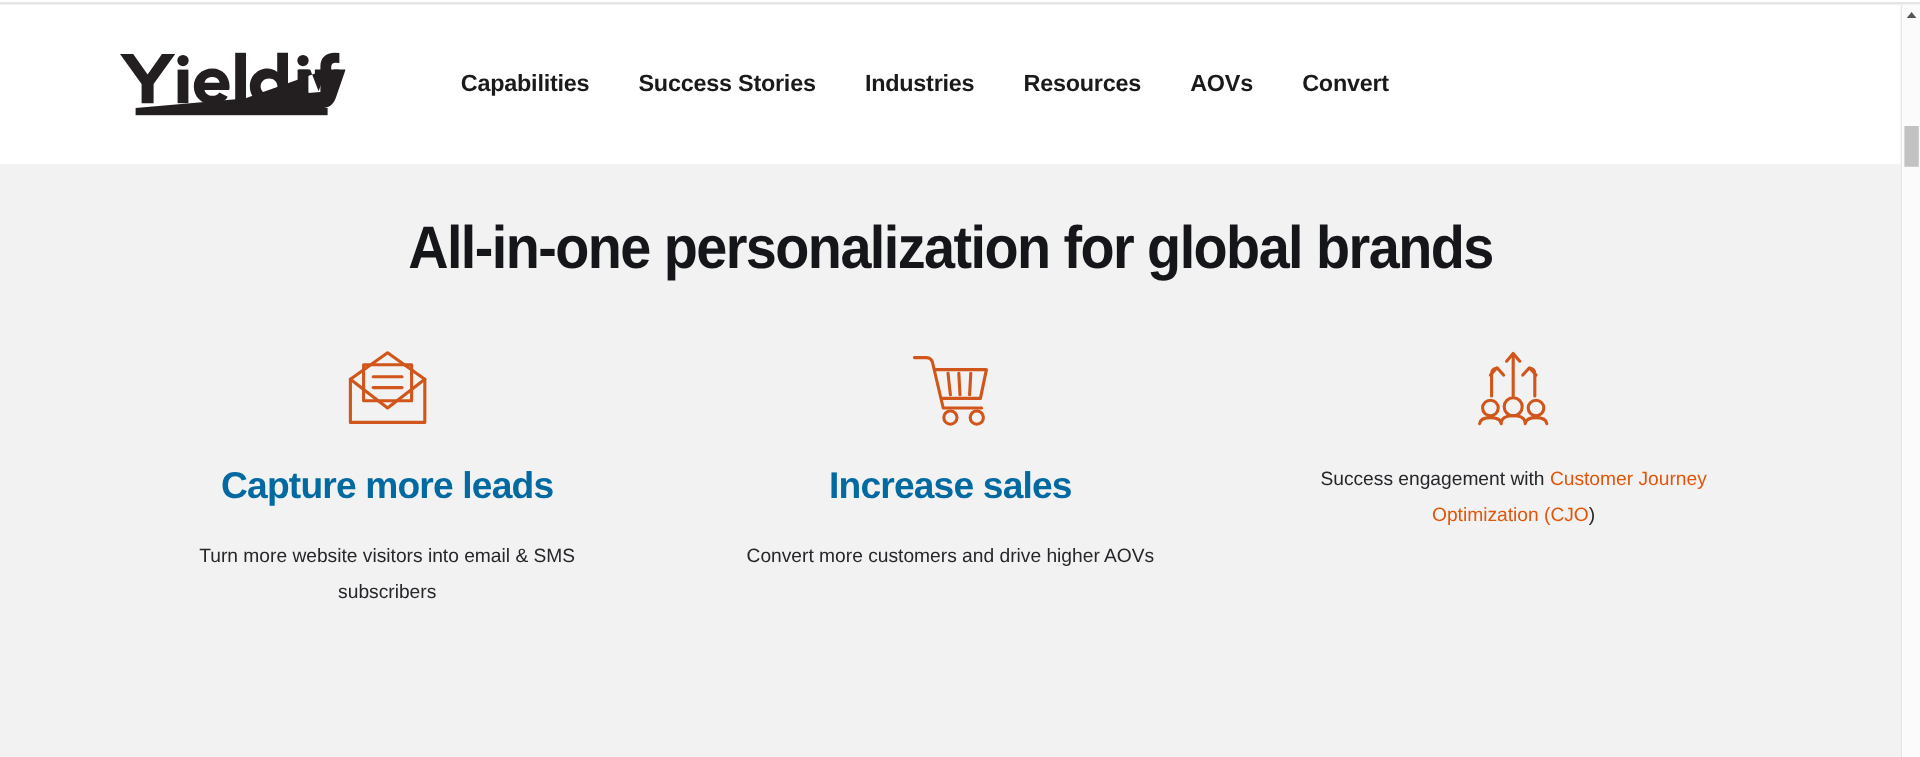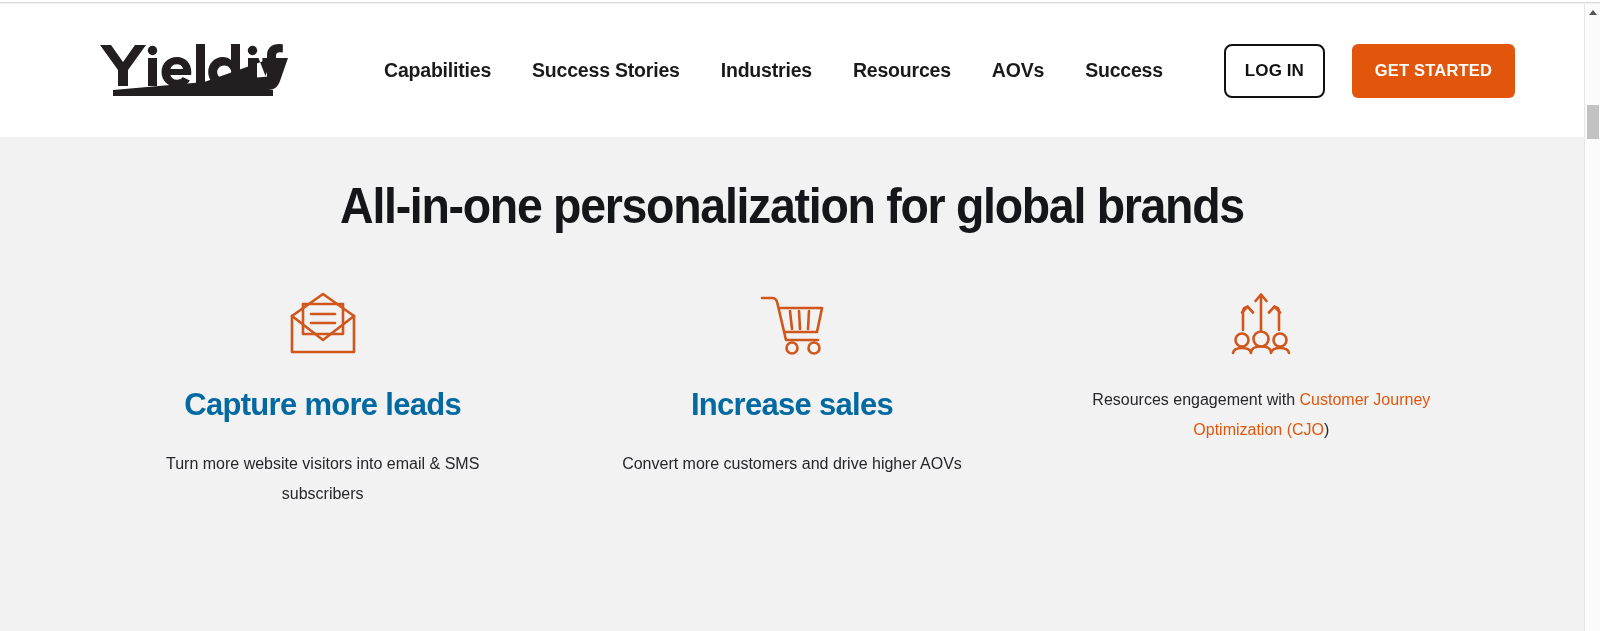--- a/index.html
+++ b/index.html
@@ -245,27 +245,23 @@
         </g>
       </svg>
     </a>
 
     <nav class="main-nav">
       <a href="#">Capabilities</a>
       <a href="#">Success Stories</a>
       <a href="#">Industries</a>
       <a href="#">Resources</a>
       <a href="#">AOVs</a>
-      <a href="#">Success</a>
+      <a href="#">Convert</a>
     </nav>
 
-    <div class="header-actions">
-      <button class="btn-login">LOG IN</button>
-      <button class="btn-started">GET STARTED</button>
-    </div>
   </header>
 
   <main class="content">
 
     <h1 class="section-title">All-in-one personalization for global brands</h1>
 
     <div class="cards">
 
       <div class="card">
         <div class="card-icon">
@@ -313,21 +309,21 @@
             <path d="M43 22.5 L48.5 16.5 L54 22.5"></path>
             <circle cx="16" cy="50" r="6.5"></circle>
             <circle cx="35" cy="49" r="7.5"></circle>
             <circle cx="54" cy="50" r="6.5"></circle>
             <path d="M7 63 C7.5 59.5 11 58 16 58 C21 58 24.5 59.5 25 63"></path>
             <path d="M25 62 C25.5 58 29.5 56.5 35 56.5 C40.5 56.5 44.5 58 45 62"></path>
             <path d="M45 63 C45.5 59.5 49 58 54 58 C59 58 62.5 59.5 63 63"></path>
           </svg>
         </div>
         <p class="card-text">
-          <span>Resources engagement with </span><a href="#">Customer Journey Optimization (CJO</a><span>)</span>
+          <span>Success engagement with </span><a href="#">Customer Journey Optimization (CJO</a><span>)</span>
         </p>
       </div>
 
     </div>
   </main>
 </div>
 
 <div class="scrollbar">
   <div class="scrollbar-arrow"></div>
   <div class="scrollbar-thumb"></div>

